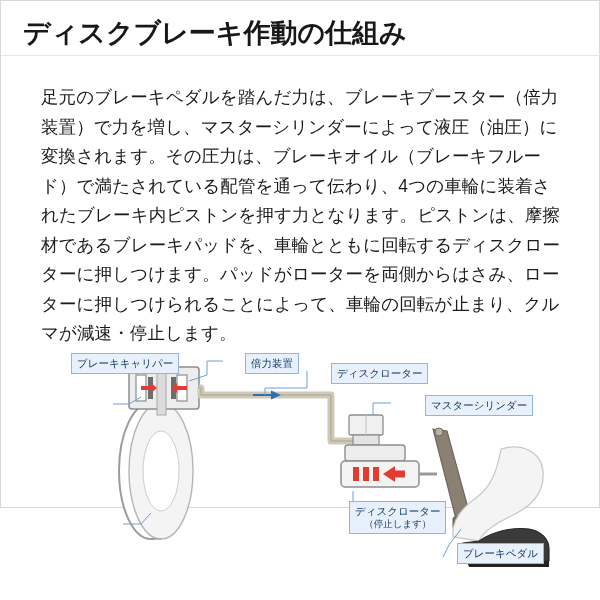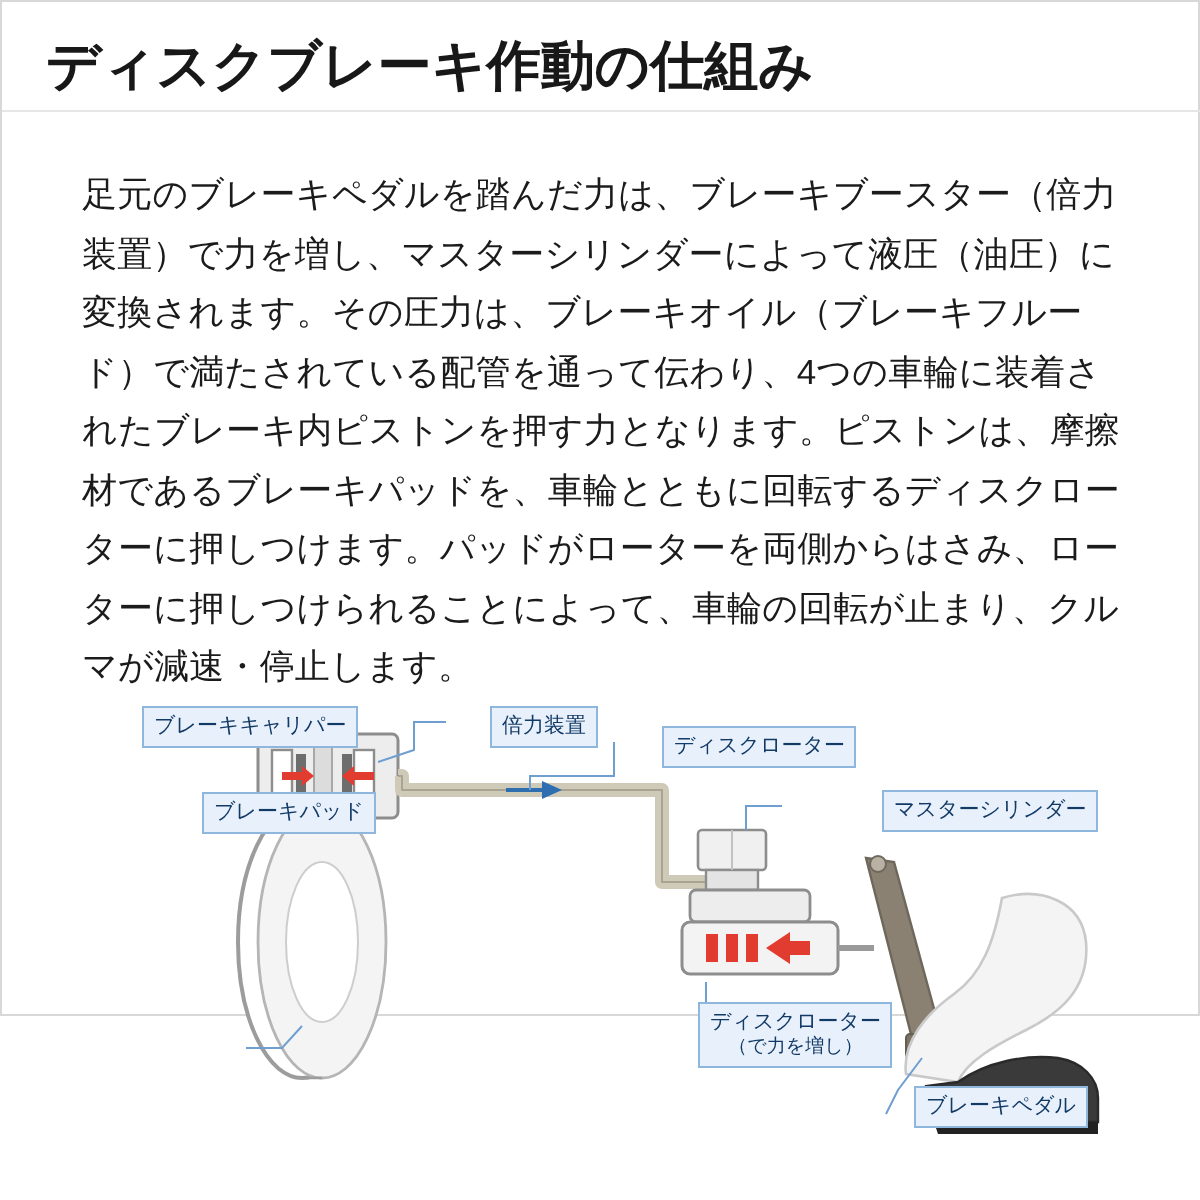--- a/index.html
+++ b/index.html
@@ -187,26 +187,25 @@
         <path d="M442 226 L448 214 L460 198"></path>
       </g>
     </svg>
 
     <div class="label" style="left:22px; top:22px;">ブレーキキャリパー</div>
 
     <div class="label" style="left:196px; top:22px;">倍力装置</div>
 
     <div class="label" style="left:282px; top:32px;">ディスクローター</div>
 
-    <div class="label" style="left:392px; top:64px;">マスターシリンダー</div>
-
-    <div class="label" style="left:52px; top:65px;">ブレーキパッド</div>
+    <div class="label" style="left:376px; top:64px;">マスターシリンダー</div>
+
 
 
     <div class="label two-line" style="left:300px; top:170px;">
       <span>ディスクローター</span>
-      <span class="sub">（で力を増し）</span>
+      <span class="sub">（停止します）</span>
     </div>
 
     <div class="label" style="left:408px; top:212px;">ブレーキペダル</div>
 
   </div>
 </div>
 
 </body></html>

